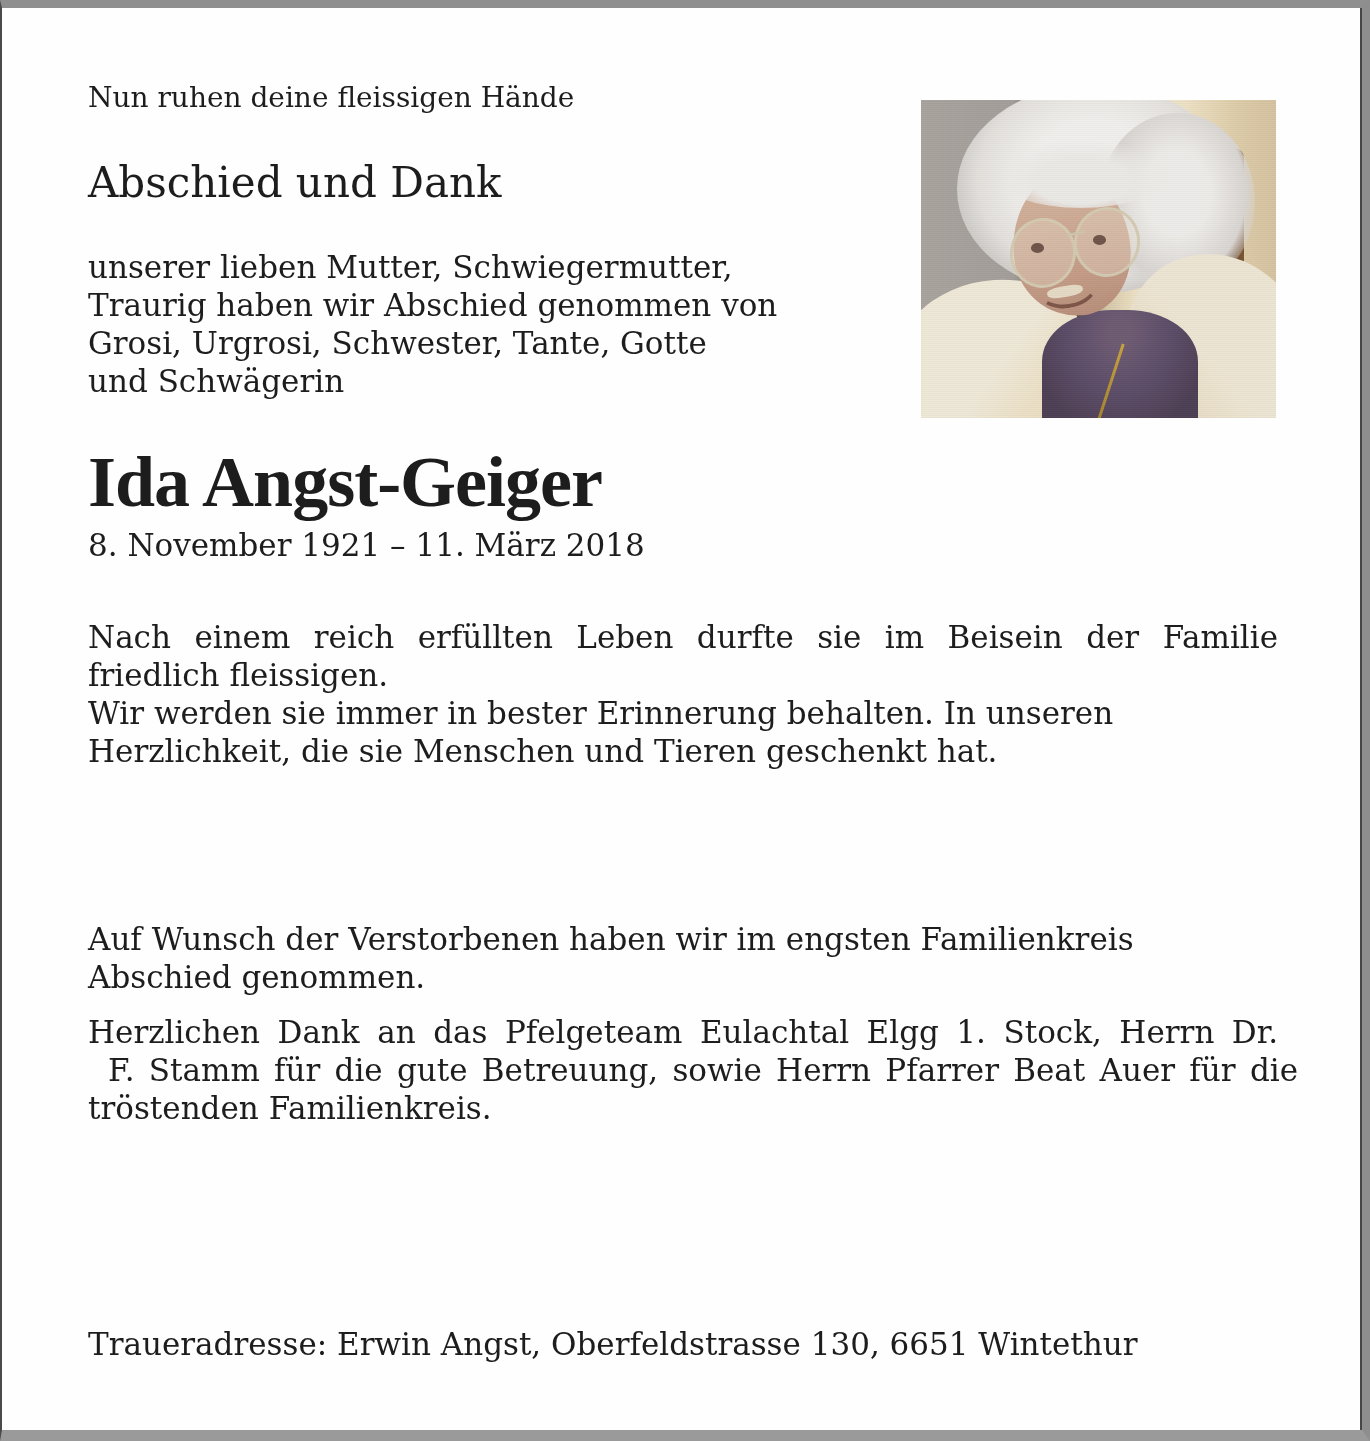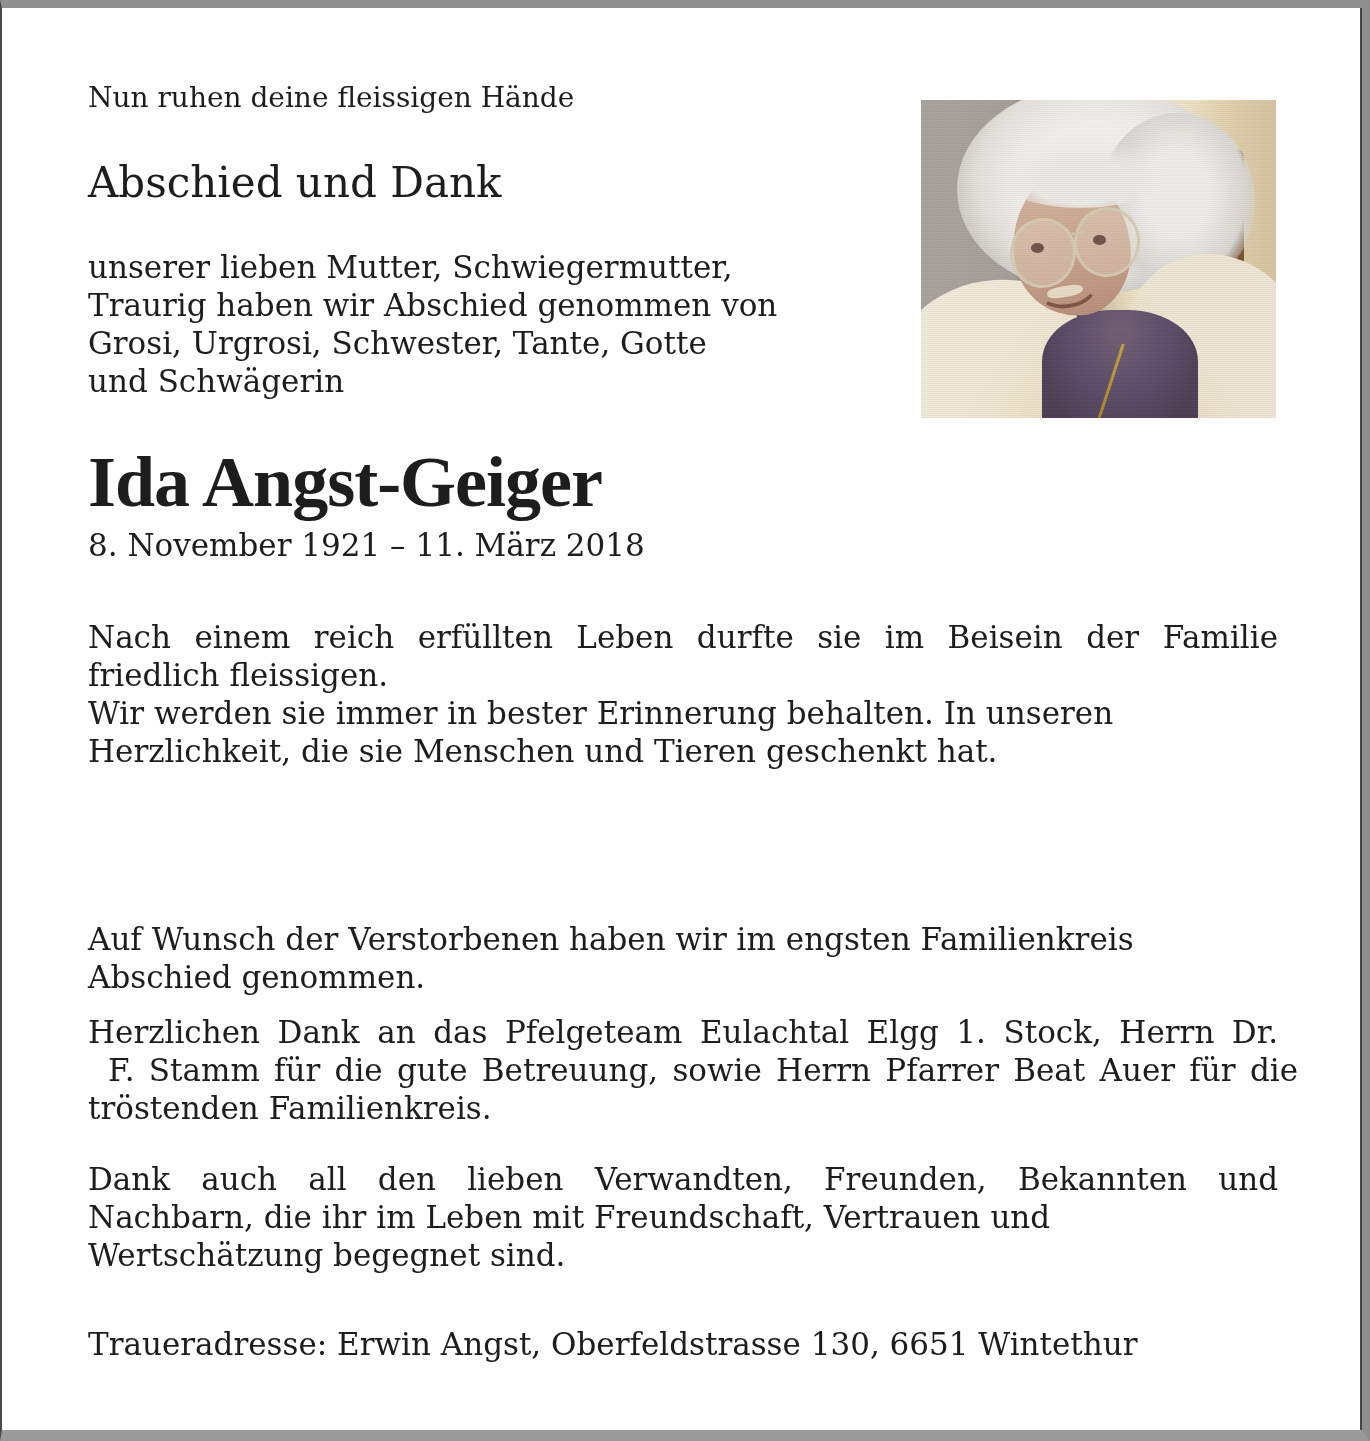--- a/index.html
+++ b/index.html
@@ -150,22 +150,17 @@
         <div class="tline"><span>Auf Wunsch der Verstorbenen haben wir im engsten Familienkreis</span></div>
         <div class="tline"><span>Abschied genommen.</span></div>
       </div>
 
     <div class="tblock para p3">
         <div class="tline j" style="word-spacing: 7.67812px;"><span>Herzlichen Dank an das Pfelgeteam Eulachtal Elgg 1. Stock, Herrn Dr.</span></div>
         <div class="tline j" style="word-spacing: 4.41797px; margin-left: 20px;"><span>F. Stamm für die gute Betreuung, sowie Herrn Pfarrer Beat Auer für die</span></div>
         <div class="tline"><span>tröstenden Familienkreis.</span></div>
       </div>
 
-    <div class="tblock para p4">
-        <div class="tline j" style="word-spacing: 21.3594px;"><span>Dank auch all den lieben Verwandten, Freunden, Bekannten und</span></div>
-        <div class="tline"><span>Nachbarn, die ihr im Leben mit Freundschaft, Vertrauen und</span></div>
-        <div class="tline"><span>Wertschätzung begegnet sind.</span></div>
-      </div>
 
     <div class="tblock address">Traueradresse: Erwin Angst, Oberfeldstrasse 130, 6651 Wintethur</div>
 
   </div>
 </div>
 
 </body></html>

